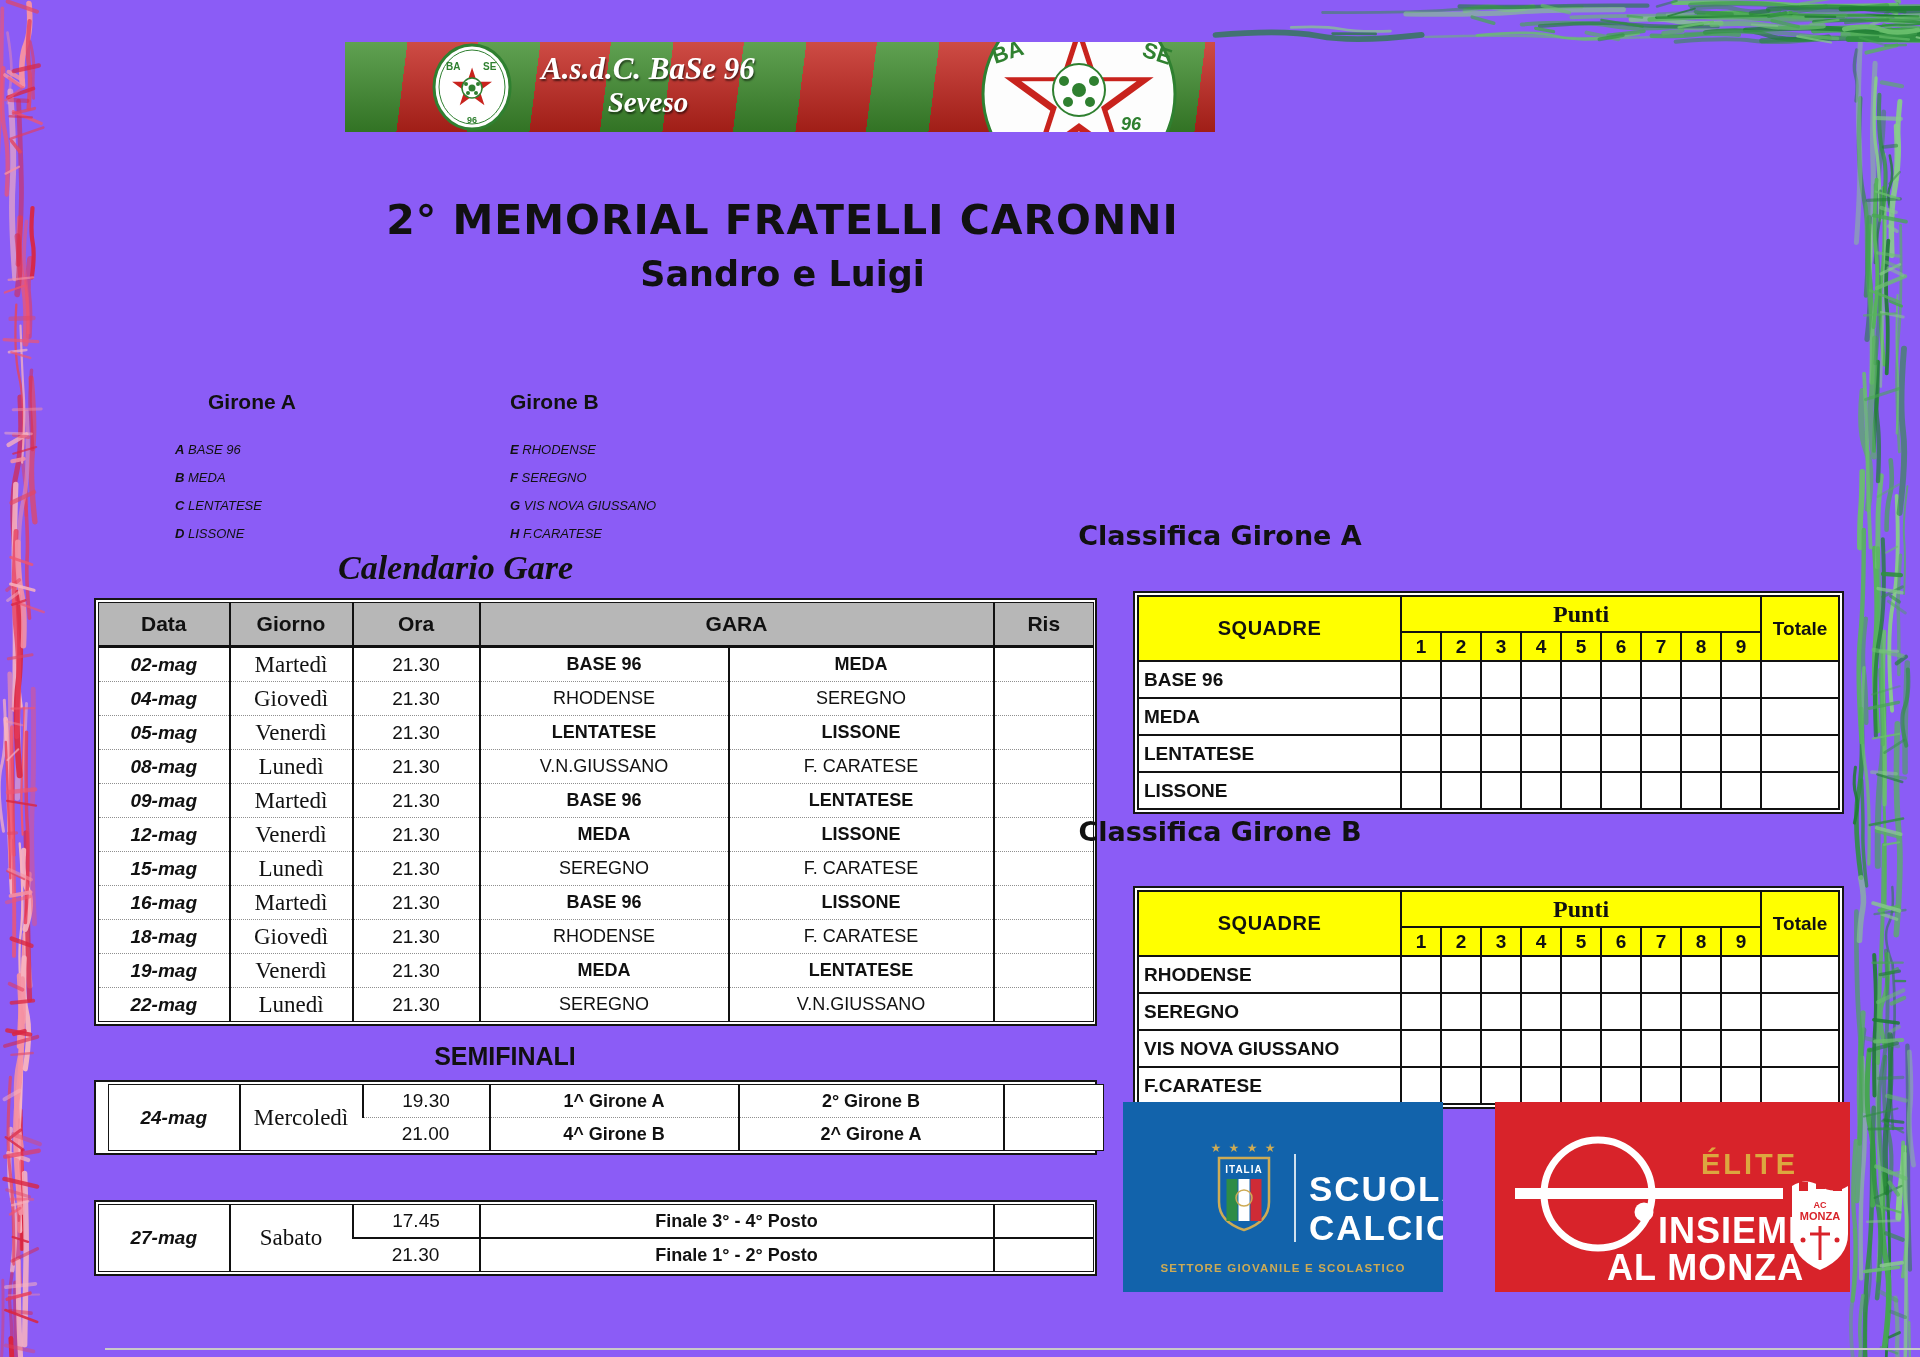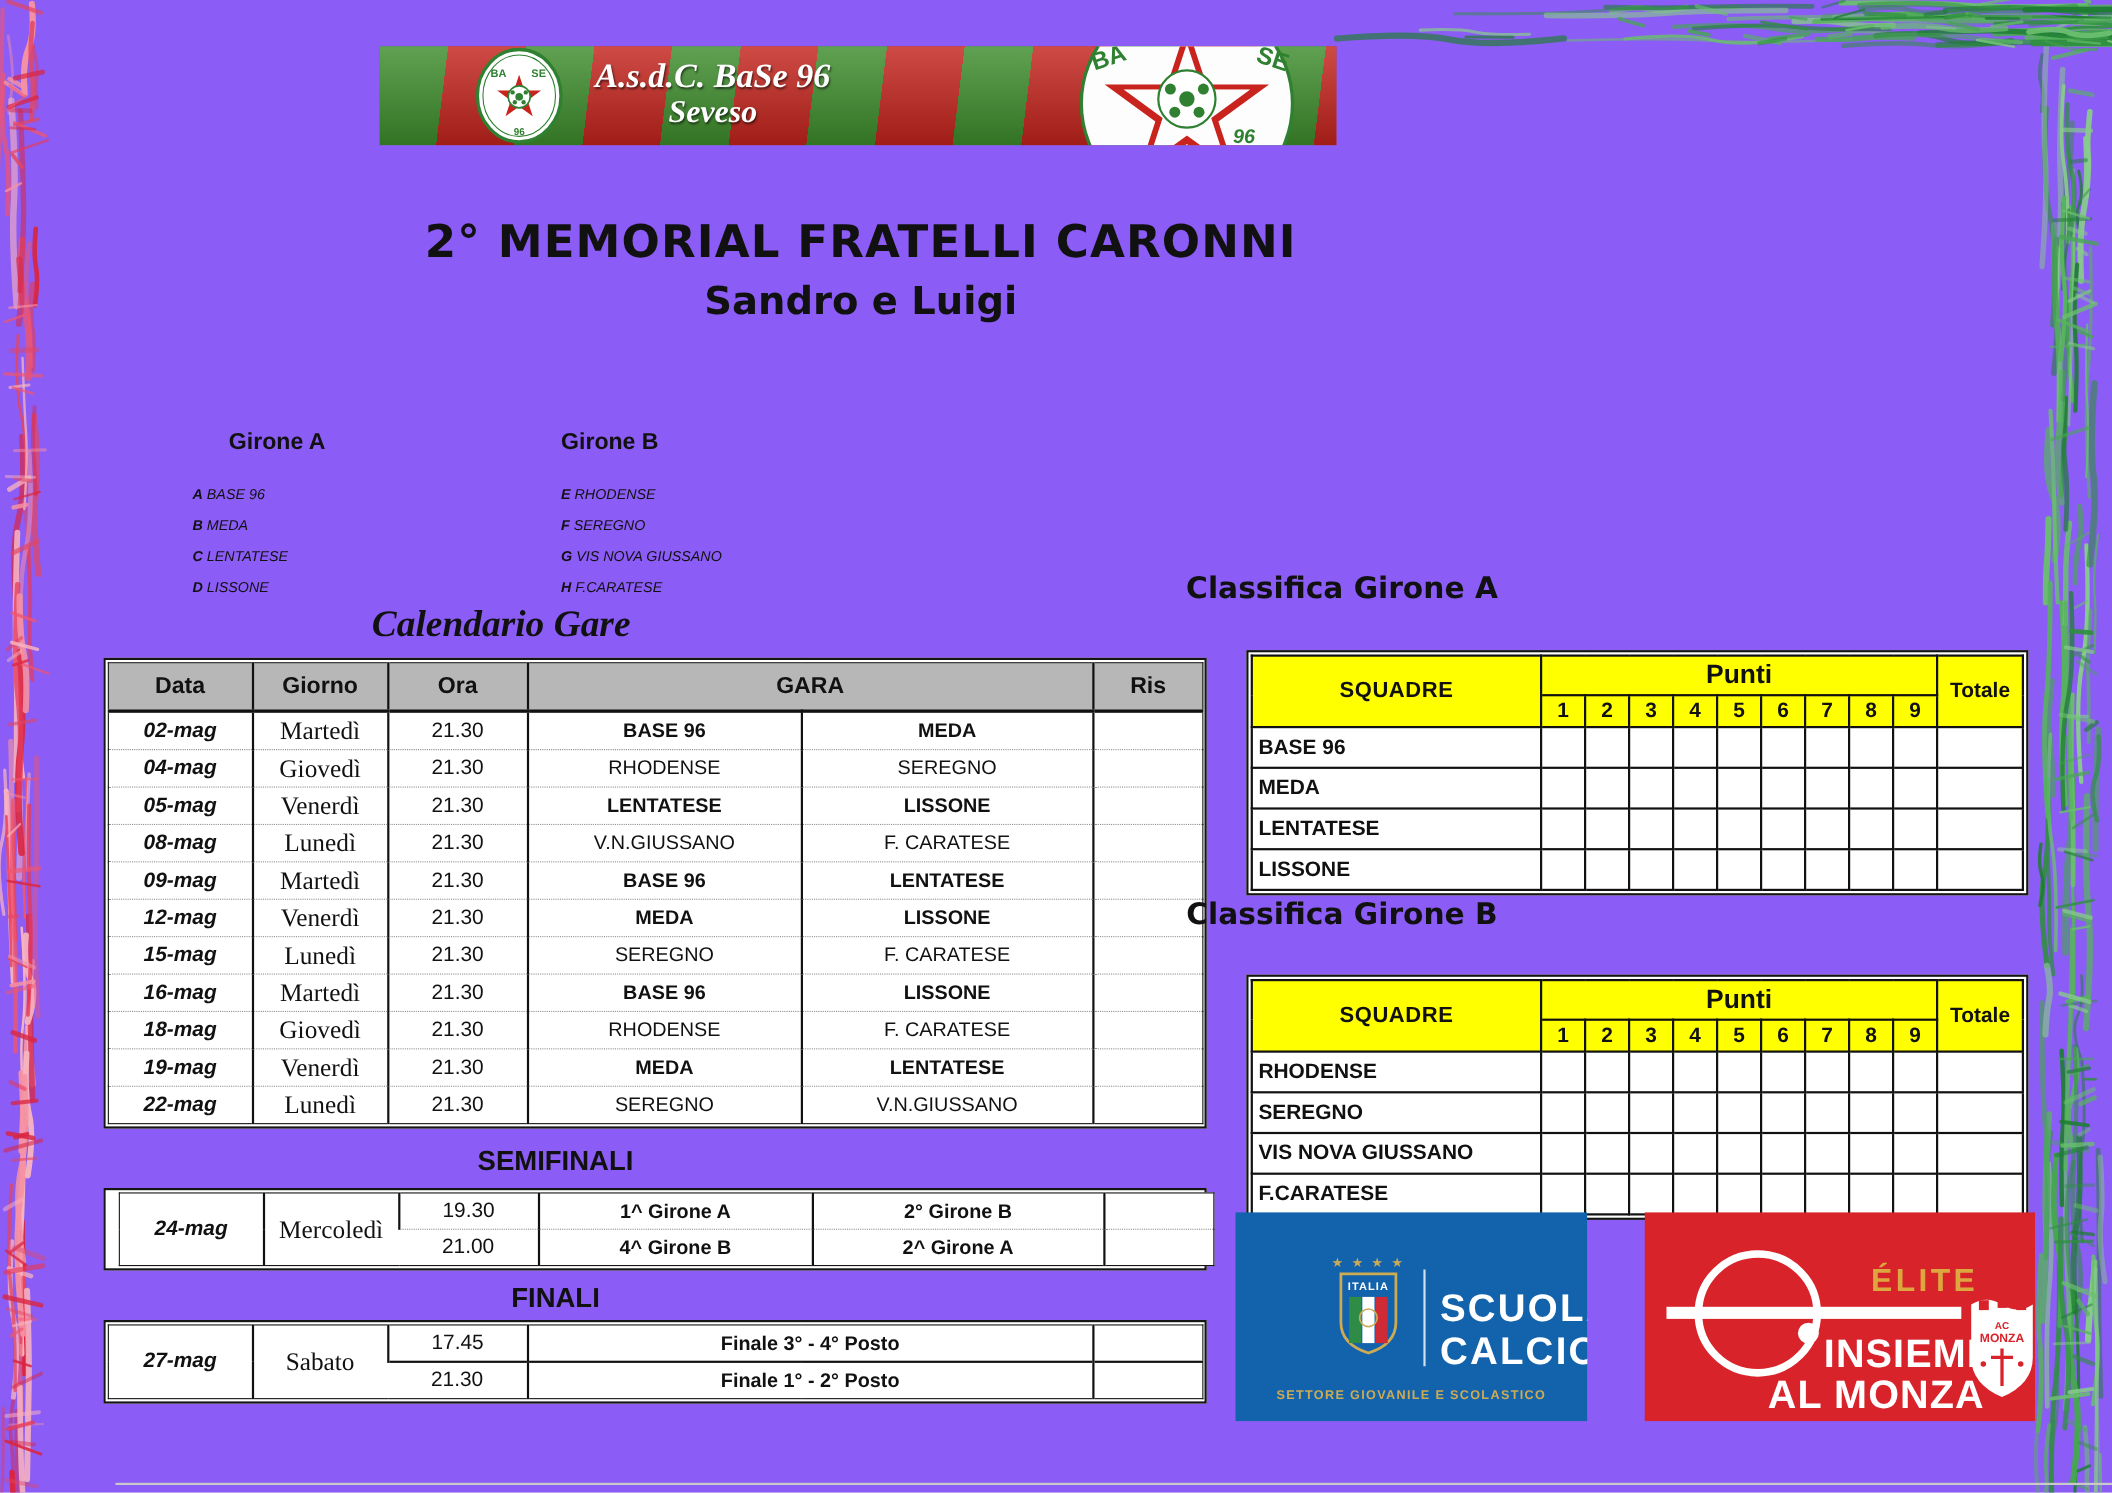--- a/index.html
+++ b/index.html
@@ -74,21 +74,21 @@
   .c-team.b,.c-match{font-weight:bold;font-size:18px;}
   .sf td{height:30px;}
 
   
   .std-frame{width:711px;}
   #stand-0{left:1133px;top:591px;}
   #stand-1{left:1133px;top:886px;}
   .std th{background:#ffff00;border:2px solid #111;}
   .std td{border:2px solid #111;background:#fff;height:33px;}
   .th-squadre{font-weight:bold;font-size:20px;letter-spacing:.5px;}
-  .th-punti{font-family:Liberation Sans, sans-serif;font-weight:bold;font-size:24px;height:32px;}
+  .th-punti{font-family:Liberation Serif, serif;font-weight:bold;font-size:24px;height:32px;}
   .th-num{font-weight:bold;font-size:19px;height:25px;}
   .th-tot{font-weight:bold;font-size:19px;}
   .td-team{font-weight:bold;font-size:19px;text-align:left;padding-left:5px;white-space:nowrap;overflow:hidden;}
   .td-pt + .td-pt{border-left-width:1px;}
 
   
   .logo{position:absolute;top:1102px;height:190px;}
   #figc-logo{left:1123px;width:320px;}
   #monza-logo{left:1495px;width:355px;}
   svg text{font-family:var(--sans);}
@@ -676,21 +676,20 @@
           <tr class="r2">
             <td class="c-ora">21.00</td>
             <td class="c-team b">4^ Girone B</td>
             <td class="c-team b">2^ Girone A</td>
             <td class="c-ris"></td>
           </tr>
         </tbody>
     </table>
   </div>
 
-  <div id="final-head" class="mid-head">FINALI</div>
   <div id="final-frame" class="frame">
     <table id="final-table" class="cal sf">
       <colgroup>
         <col style="width:131px">
           <col style="width:123px">
           <col style="width:127px">
         <col style="width:249px">
           <col style="width:265px">
           <col style="width:100px">
       </colgroup>

